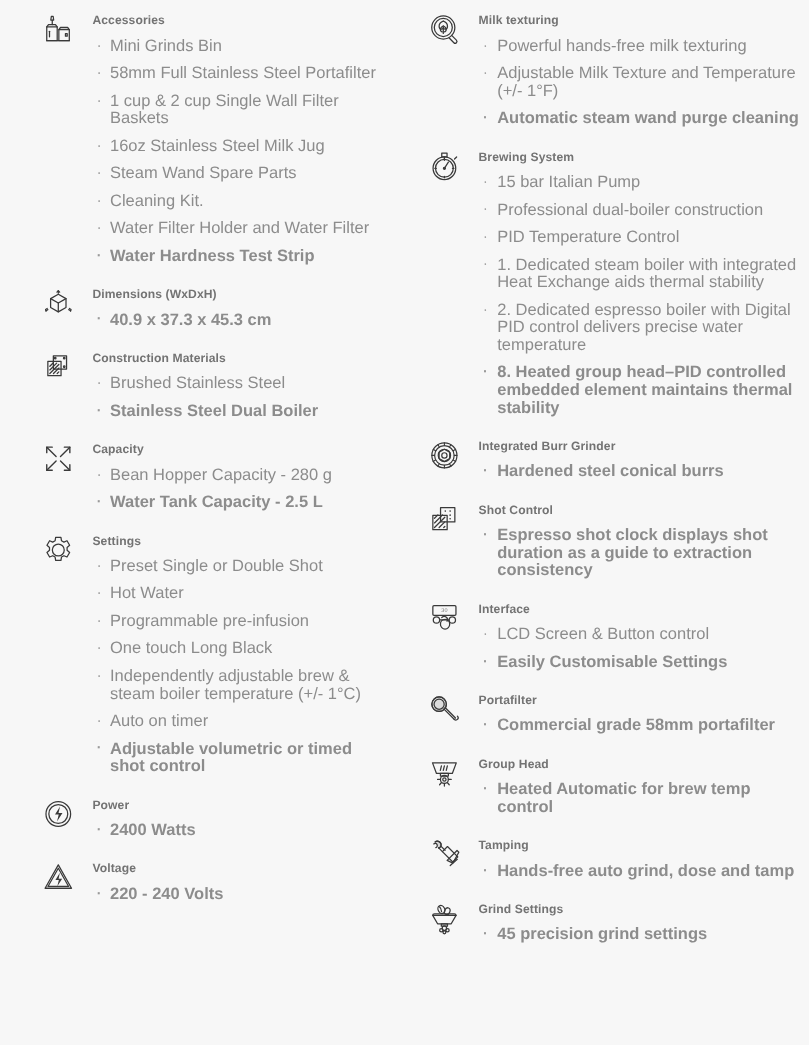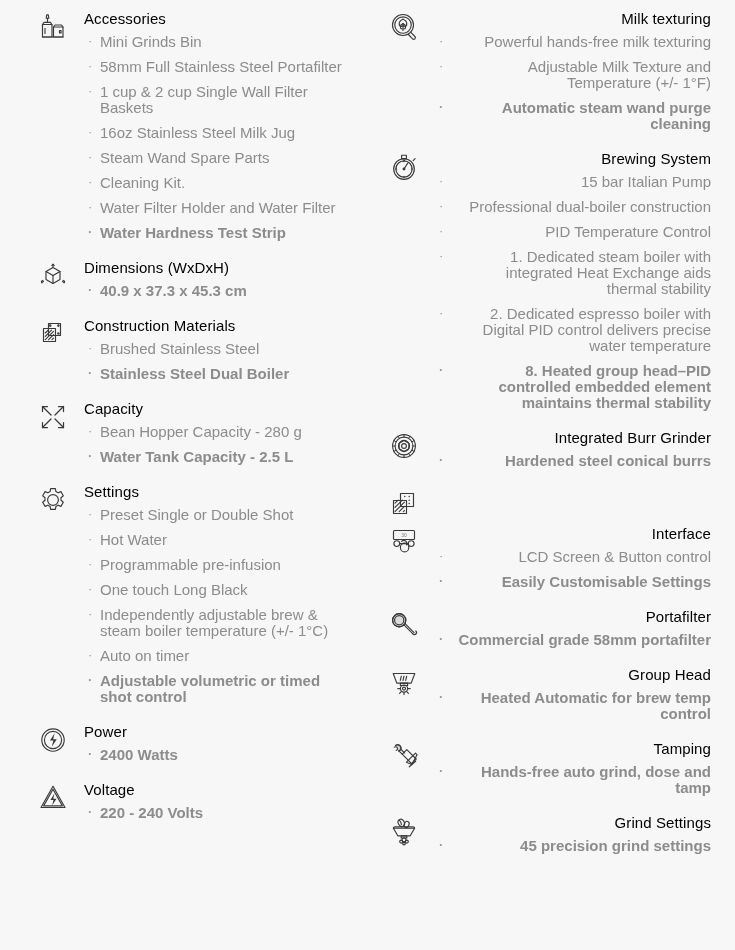--- a/index.html
+++ b/index.html
@@ -22,22 +22,21 @@
   }
   .column {
     box-sizing: border-box;
   }
   .col-left {
     width: 365px;
     padding: 8px 12px 0 36px;
   }
   .col-right {
     width: 370px;
-    padding: 8px 24px 0 22px;
-    text-align: right;
+    padding: 8px 0 0 22px;
   }
   .spec-group {
     display: flex;
     align-items: flex-start;
     margin-bottom: 2px;
   }
   .icon-cell {
     width: 48px;
     min-width: 48px;
     padding-top: 2px;
@@ -45,23 +44,23 @@
     justify-content: flex-start;
   }
   .icon-cell svg {
     display: block;
   }
   .group-body {
     flex: 1;
     padding-top: 0px;
   }
   .group-title {
-    font-size: 15px;
-    font-weight: normal;
-    color: #000000;
+    font-size: 11px;
+    font-weight: bold;
+    color: #737373;
     letter-spacing: 0.1px;
     margin: 0 0 4px 0;
     line-height: 22px;
   }
   .bullet-list {
     list-style: none;
     margin: 0;
     padding: 0 0 14px 0;
   }
   .bullet-item {
@@ -303,20 +302,26 @@
         <div class="icon-cell">
           <svg width="34" height="34" viewBox="0 0 34 34" fill="none" stroke="#3a3a3a" stroke-width="1.15" stroke-linecap="round" stroke-linejoin="round">
             <path d="M13.5 6.5h13v13h-13z"></path>
             <path d="M6.5 13.5h13v13h-13z"></path>
             <path d="M8 24.6l9.4-9.4M8 20.4l7.3-7.3M8 16.2l3.1-3.1M12.2 24.6l5.2-5.2M16.4 24.6l1-1"></path>
             <circle cx="17.8" cy="9.6" r="0.75" fill="#3a3a3a" stroke="none"></circle>
             <circle cx="22.2" cy="9.6" r="0.75" fill="#3a3a3a" stroke="none"></circle>
             <circle cx="22.2" cy="13.3" r="0.75" fill="#3a3a3a" stroke="none"></circle>
             <circle cx="22.2" cy="16.6" r="0.75" fill="#3a3a3a" stroke="none"></circle>
           </svg>
+        </div>
+        <div class="group-body">
+          <div class="group-title">Shot Control</div>
+          <ul class="bullet-list">
+            <li class="bullet-item">Espresso shot clock displays shot duration as a guide to extraction consistency</li>
+          </ul>
         </div>
       </div>
       <div class="spec-group">
         <div class="icon-cell">
           <svg width="34" height="34" viewBox="0 0 34 34" fill="none" stroke="#3a3a3a" stroke-width="1.15" stroke-linecap="round" stroke-linejoin="round">
             <rect x="6.5" y="5.5" width="21" height="9" rx="1"></rect>
             <text x="17" y="11.6" font-size="5" fill="#7a7a7a" stroke="none" text-anchor="middle" font-family="Liberation Sans, sans-serif">30</text>
             <circle cx="9.8" cy="18.6" r="2.9"></circle>
             <circle cx="24.2" cy="18.6" r="2.9"></circle>
             <path d="M12.7 18.6h8.6"></path>

